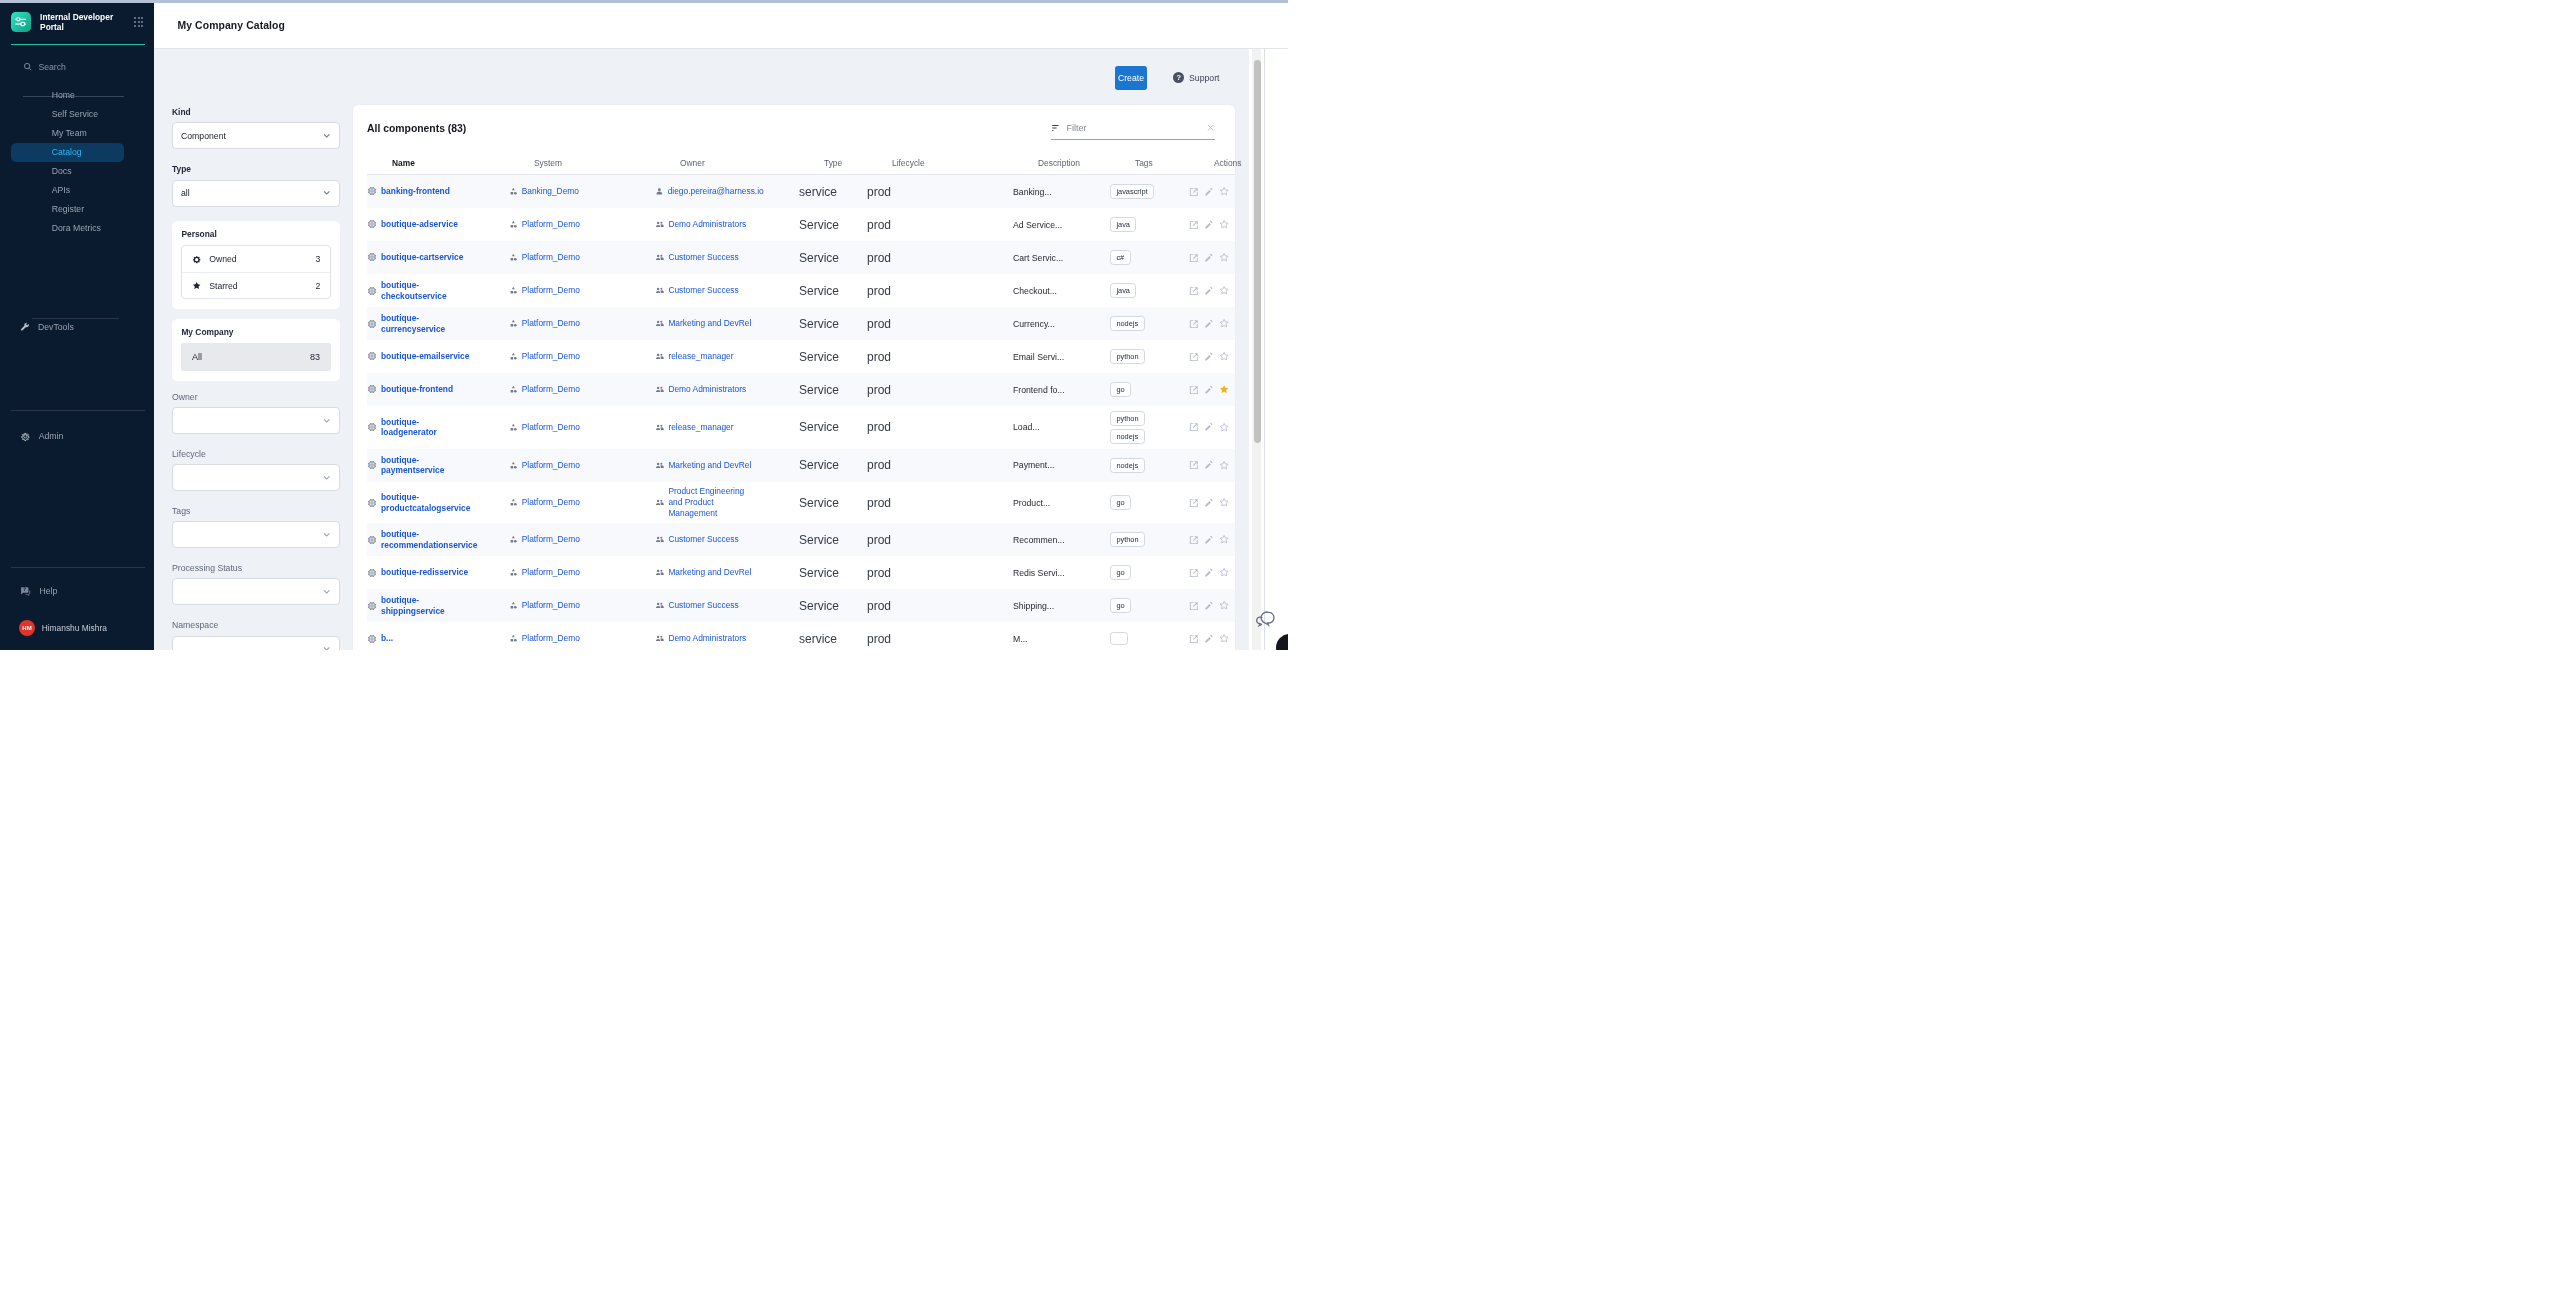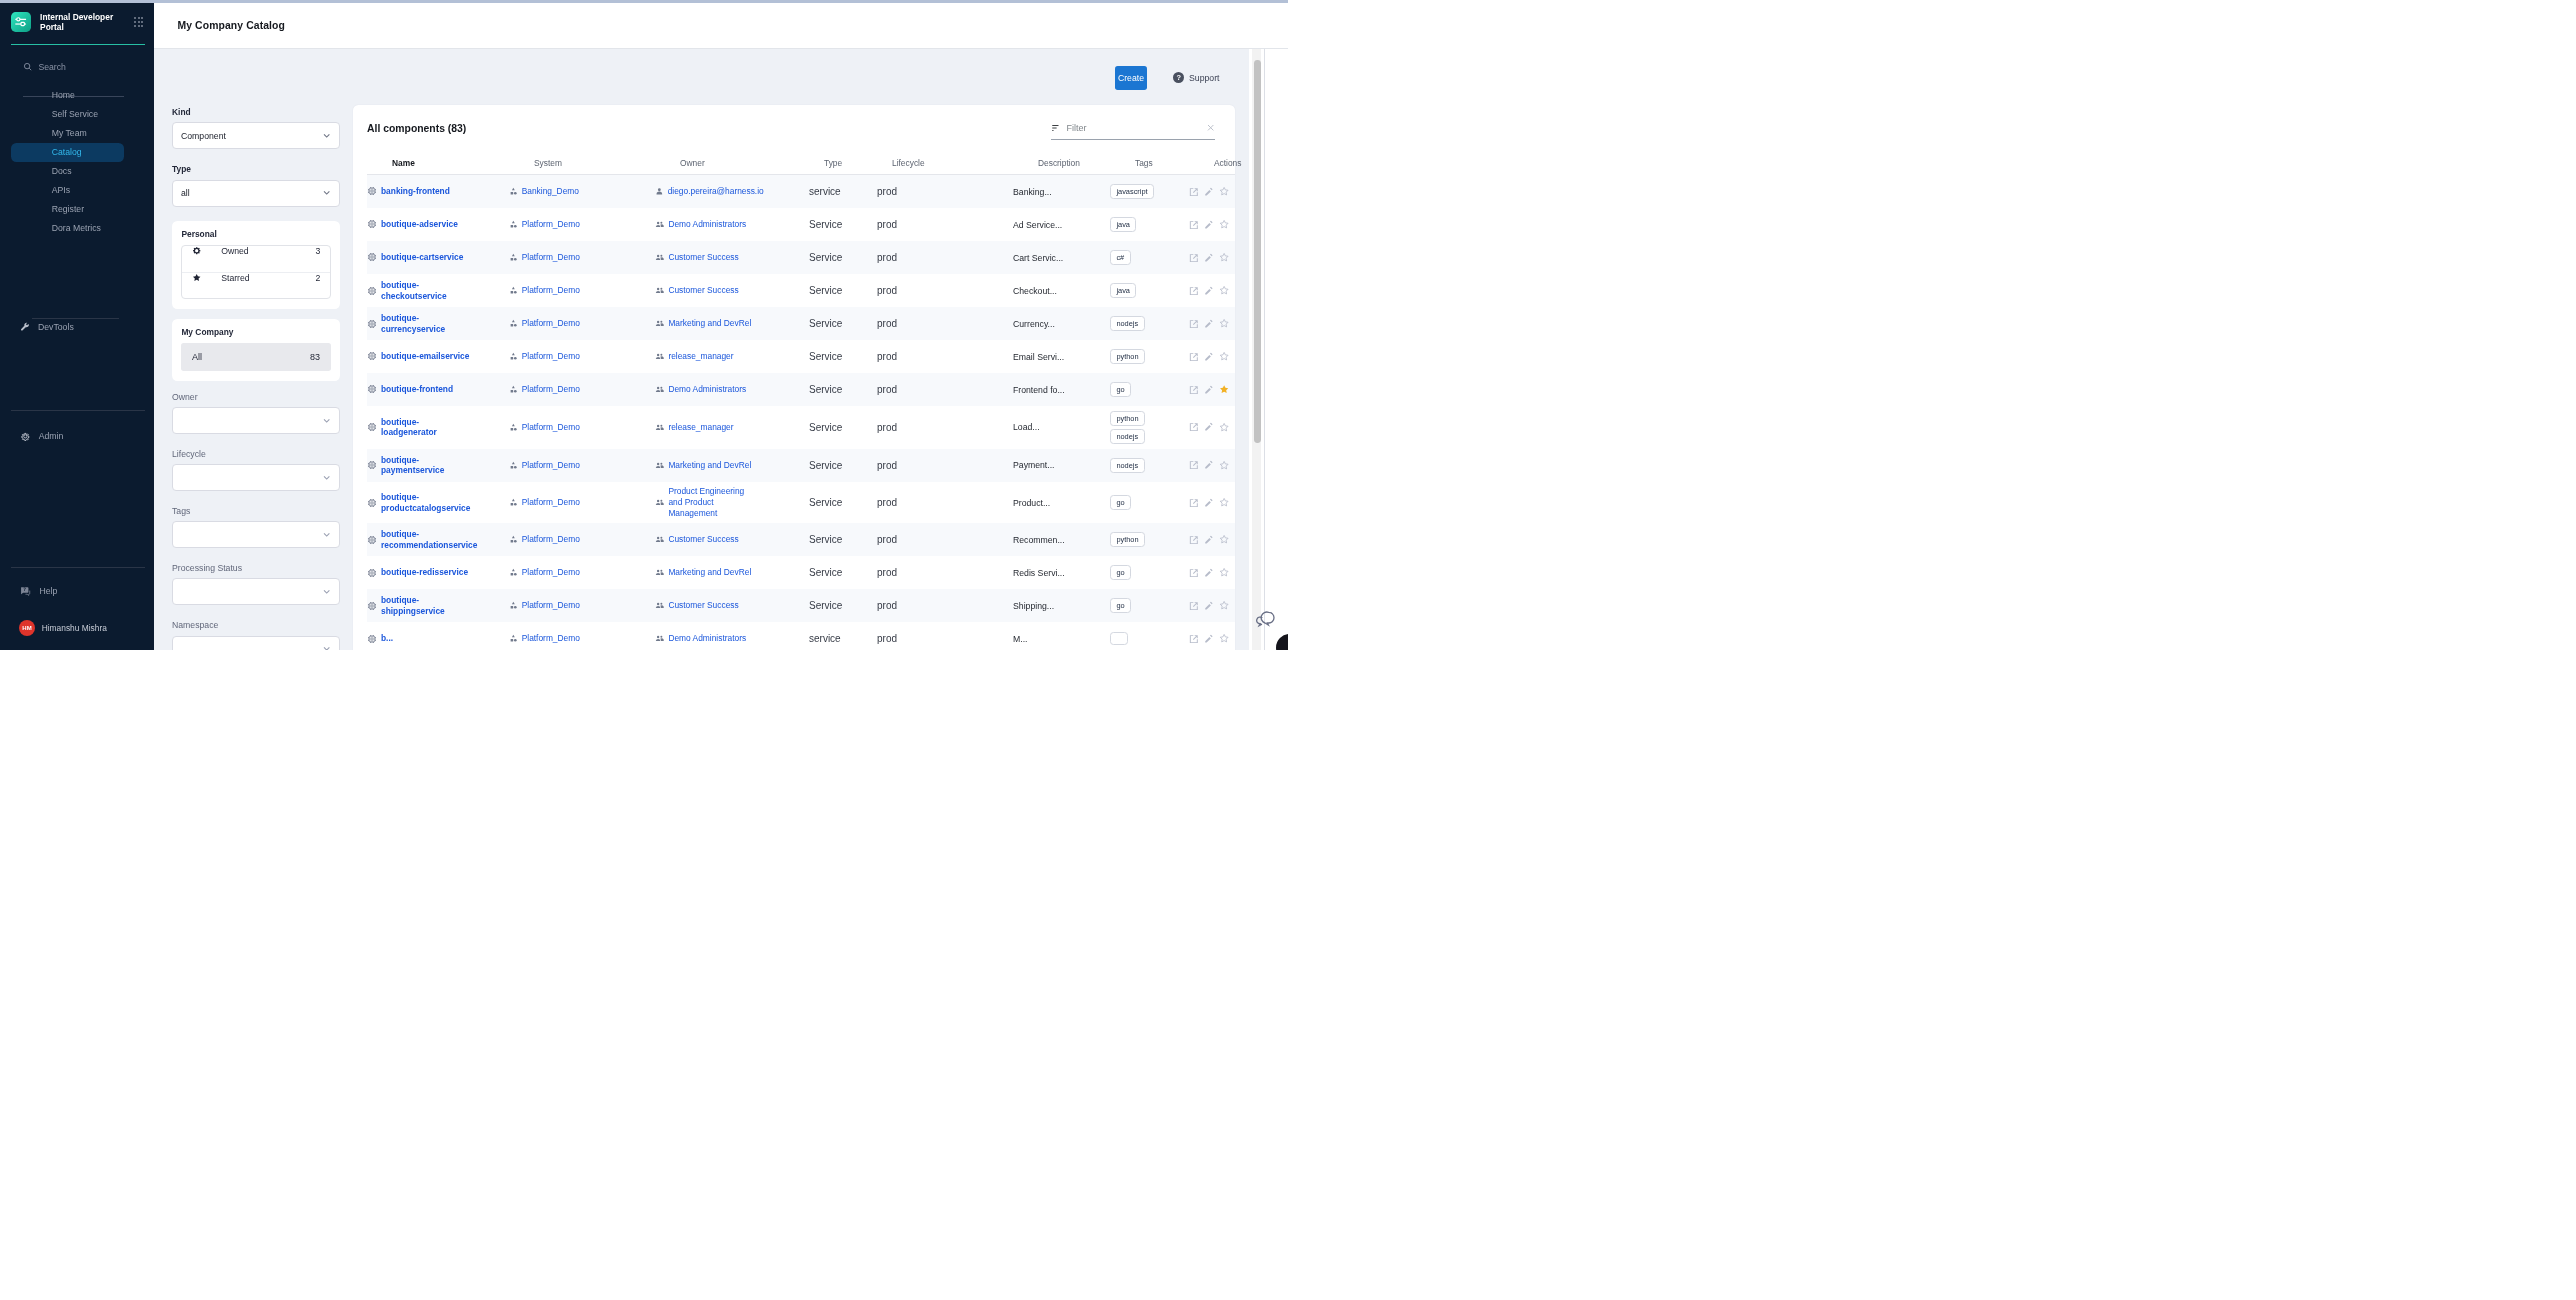--- a/index.html
+++ b/index.html
@@ -48,21 +48,21 @@
   #support span.lbl { font-size:8.7px; color:#3c4254; }
 
   
   #filter-col { left:172px; top:107px; width:168px; }
   .f-label { font-size:8.4px; font-weight:bold; color:#232839; margin-bottom:5.4px; }
   .f-label.gray { color:#61677a; font-weight:normal; font-size:8.7px; }
   .sel { width:168px; height:27px; background:#fff; border:0.7px solid #d9dbe3; border-radius:4px; display:flex; align-items:center; padding:0 8px; font-size:8.7px; color:#20242f; cursor:pointer; margin-bottom:14.8px; }
   .sel .chev { margin-left:auto; }
   .card { background:#fff; border-radius:5.4px; padding:8px 9.4px 9.4px; margin-bottom:10.7px; }
   .p-list { border:0.7px solid #e1e3e8; border-radius:4px; margin-top:6px; }
-  .p-row { height:26px; display:flex; padding:0 9.4px; gap:20px; font-size:8.7px; color:#1f2333; cursor:pointer; }
+  .p-row { height:26px; display:flex; align-items:center; padding:0 9.4px; gap:8px; font-size:8.7px; color:#1f2333; cursor:pointer; }
   .p-row + .p-row { border-top:0.7px solid #eceef2; }
   .p-row .cnt { margin-left:auto; color:#1f2333; }
   .all-row { margin-top:6px; height:28px; background:#e8e9ed; border-radius:2.7px; display:flex; align-items:center; padding:0 10.7px; font-size:9px; color:#1f2333; cursor:pointer; }
   .all-row .cnt { margin-left:auto; }
 
   
   #table-card { left:353px; top:105px; width:882px; height:591px; background:#fff; border-radius:5.4px; box-shadow:0 0.7px 2px rgba(20,30,60,.06); padding:0 0 0 14px; }
   #tc-title { position:absolute; left:14px; top:17.5px; font-size:10.4px; font-weight:bold; color:#15181e; }
   #tc-filter { position:absolute; right:20px; top:12px; width:164px; height:23px; display:flex; align-items:center; gap:5.4px; border-bottom:0.7px solid #9aa2ad; }
   #tc-filter input { border:none; outline:none; flex:1; font-size:9px; color:#3c4043; font-family:inherit; min-width:0; }
@@ -72,21 +72,21 @@
   .thead div:first-child { color:#15181e; font-weight:bold; }
   #rows { position:absolute; left:14px; top:70px; width:868px; }
   .trow { display:grid; grid-template-columns:142px 146px 144px 68px 146px 97px 79px 47px; align-items:center; min-height:33px; padding:4.7px 0; }
   .trow:nth-child(odd) { background:#f7f9fc; }
   .cell { display:flex; align-items:center; gap:4px; padding-right:6.7px; }
   .cell a { color:#1a56db; text-decoration:none; font-size:8.4px; overflow-wrap:anywhere; line-height:10.7px; }
   .cell.namec a { font-weight:bold; max-width:98px; }
   .cell.namec a.fw { max-width:62px; }
   .cell.ownc a { max-width:101px; }
   .cell.ownc a.nar { max-width:81px; }
-  .plain { font-size:10px; color:#363b46;margin-left:10px; }
+  .plain { font-size:12px; color:#363b46; }
   .desc { font-size:8.7px; color:#1f232b; }
   .tagcol { display:flex; flex-direction:column; gap:3.4px; align-items:flex-start; }
   .tag { border:0.7px solid #d4d8e0; border-radius:3.4px; background:#fff; font-size:7.4px; color:#233046; padding:2px 5.4px; min-width:17.5px; min-height:13.4px; }
   .acts { display:flex; gap:5.4px; align-items:center; }
   .acts svg { cursor:pointer; }
 
   
   #chat-fab { left:1256px; top:609px; width:20px; height:20px; z-index:60; cursor:pointer; }
   #corner-blob { left:1276px; top:634px; width:27px; height:27px; border-radius:50%; background:#15151c; z-index:61; }
   .ic { flex:0 0 auto; }

